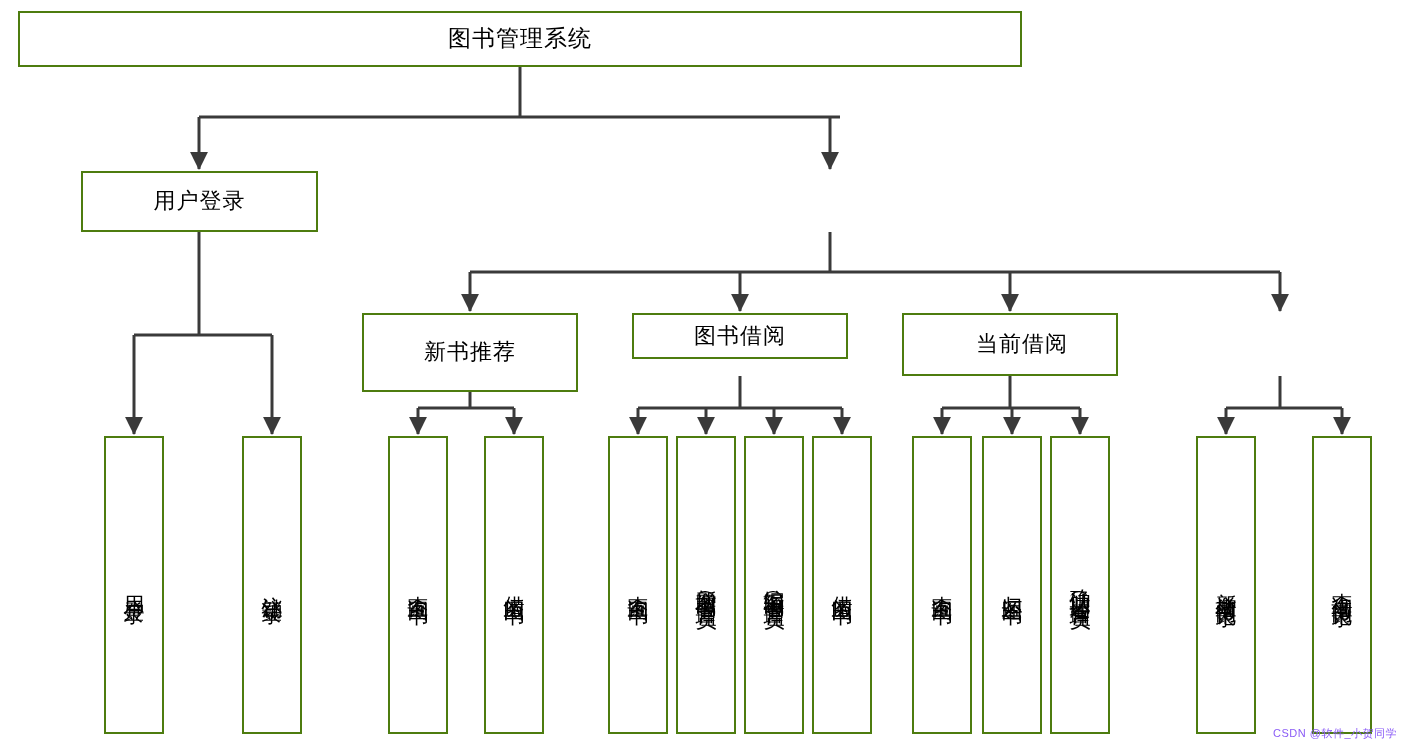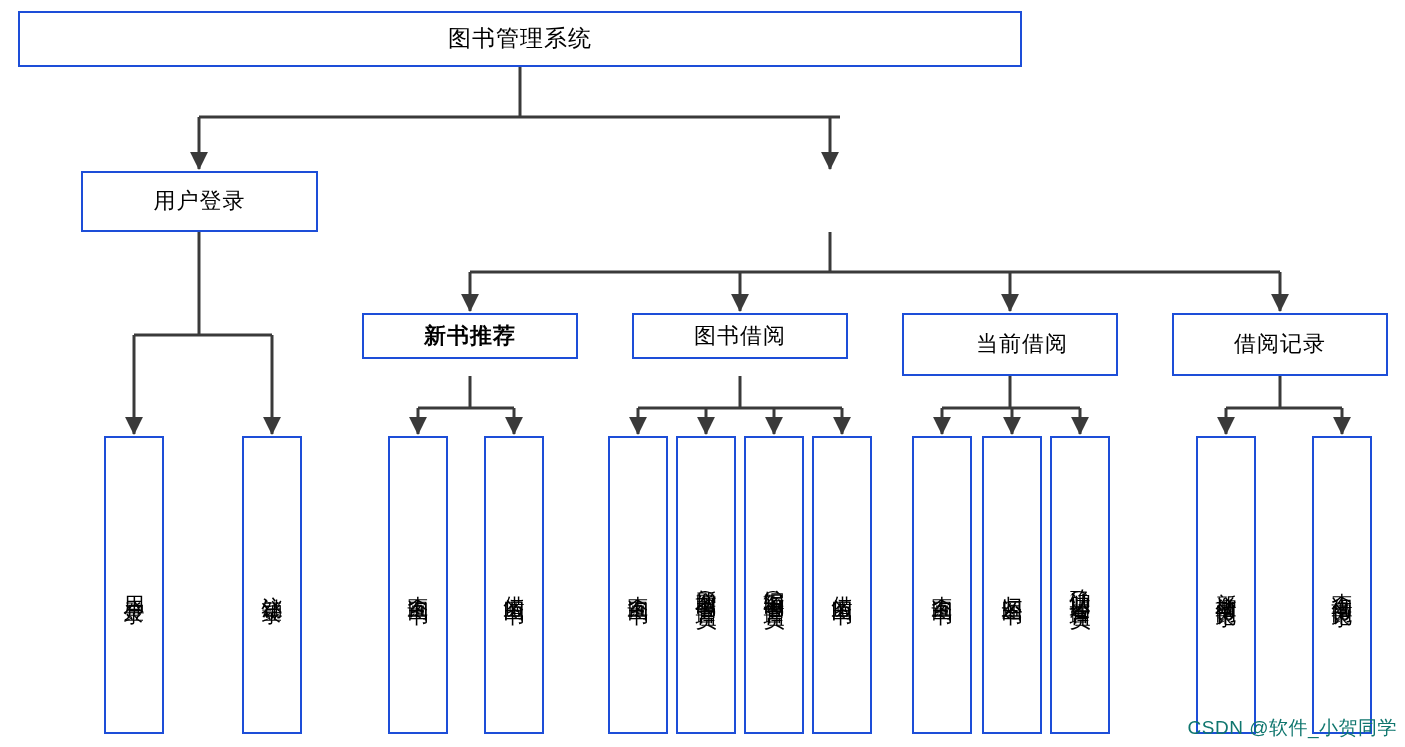--- a/index.html
+++ b/index.html
@@ -21,21 +21,21 @@
     position: absolute;
     left: 0;
     top: 0;
     width: 1405px;
     height: 747px;
     pointer-events: none;
   }
   .node {
     position: absolute;
     box-sizing: border-box;
-    border: 2px solid #1d4ed8;
+    border: 2px solid #4d7c0f;
     background: #ffffff;
     color: #000000;
     display: flex;
     align-items: center;
     justify-content: center;
     text-align: center;
   }
   .node.h {
     font-size: 22px;
     letter-spacing: 1px;
@@ -54,22 +54,22 @@
   }
   .node.v span {
     writing-mode: vertical-rl;
     text-orientation: upright;
     white-space: nowrap;
   }
   #watermark {
     position: absolute;
     right: 8px;
     bottom: 6px;
-    font-size: 19px;
-    color: #0f766e;
+    font-size: 11px;
+    color: #8b5cf6;
     letter-spacing: 0.5px;
     white-space: nowrap;
     text-align: right;
   }
 </style>
 </head>
 <body>
 
 <div id="canvas">
 
@@ -120,24 +120,23 @@
       <path d="M 1226,408 L 1342,408"></path>
       <path d="M 1226,408 L 1226,434" marker-end="url(#arrow)"></path>
       <path d="M 1342,408 L 1342,434" marker-end="url(#arrow)"></path>
     </g>
   </svg>
 
   <div class="node h root" style="left:18px; top:11px; width:1004px; height:56px;">图书管理系统</div>
 
   <div class="node h" style="left:81px; top:171px; width:237px; height:61px;">用户登录</div>
 
-  <div class="node h" style="left:362px; top:313px; width:216px; height:46px;font-weight:bold;">新书推荐</div>
+  <div class="node h" style="left:362px; top:313px; width:216px; height:79px;">新书推荐</div>
   <div class="node h" style="left:632px; top:313px; width:216px; height:46px;">图书借阅</div>
   <div class="node h" style="left:902px; top:313px; width:216px; height:63px;padding-left:24px;">当前借阅</div>
-  <div class="node h" style="left:1172px; top:313px; width:216px; height:63px;">借阅记录</div>
 
   <div class="node v" style="left:104px; top:436px; width:60px; height:298px;">
     <span>用户登录</span>
   </div>
   <div class="node v" style="left:242px; top:436px; width:60px; height:298px;">
     <span>注销登录</span>
   </div>
 
   <div class="node v" style="left:388px; top:436px; width:60px; height:298px;">
     <span>查询图书</span>

